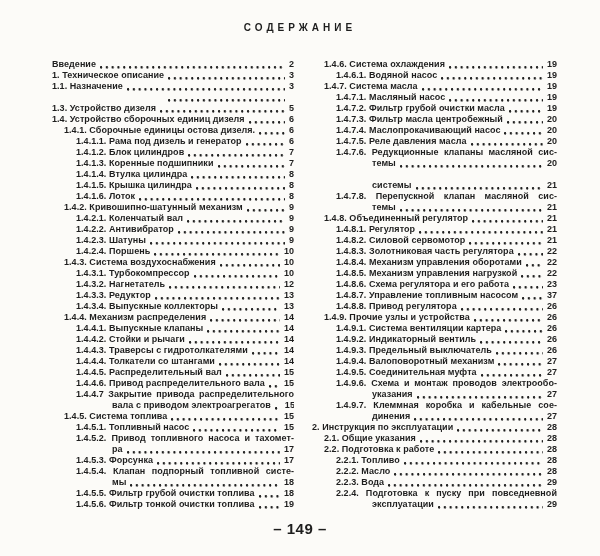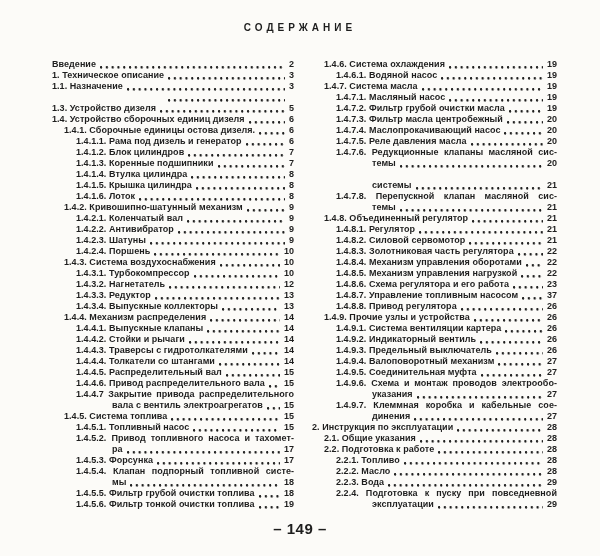--- a/index.html
+++ b/index.html
@@ -200,21 +200,21 @@
       </div>
       <div class="row">
         <span class="label" style="padding-left: 24px;">1.4.4.6.&nbsp;Привод распределительного вала</span>
         <span class="dots"></span>
         <span class="pg">15</span>
       </div>
       <div class="row">
         <span class="label wrap1" style="padding-left: 24px;">1.4.4.7&nbsp;Закрытие привода распределительного</span>
       </div>
       <div class="row">
-        <span class="label" style="padding-left: 60px;">вала с вентиль электроагрегатов</span>
+        <span class="label" style="padding-left: 60px;">вала с приводом электроагрегатов</span>
         <span class="dots"></span>
         <span class="pg">15</span>
       </div>
       <div class="row">
         <span class="label" style="padding-left: 12px;">1.4.5.&nbsp;Система топлива</span>
         <span class="dots"></span>
         <span class="pg">15</span>
       </div>
       <div class="row">
         <span class="label" style="padding-left: 24px;">1.4.5.1.&nbsp;Топливный насос</span>

